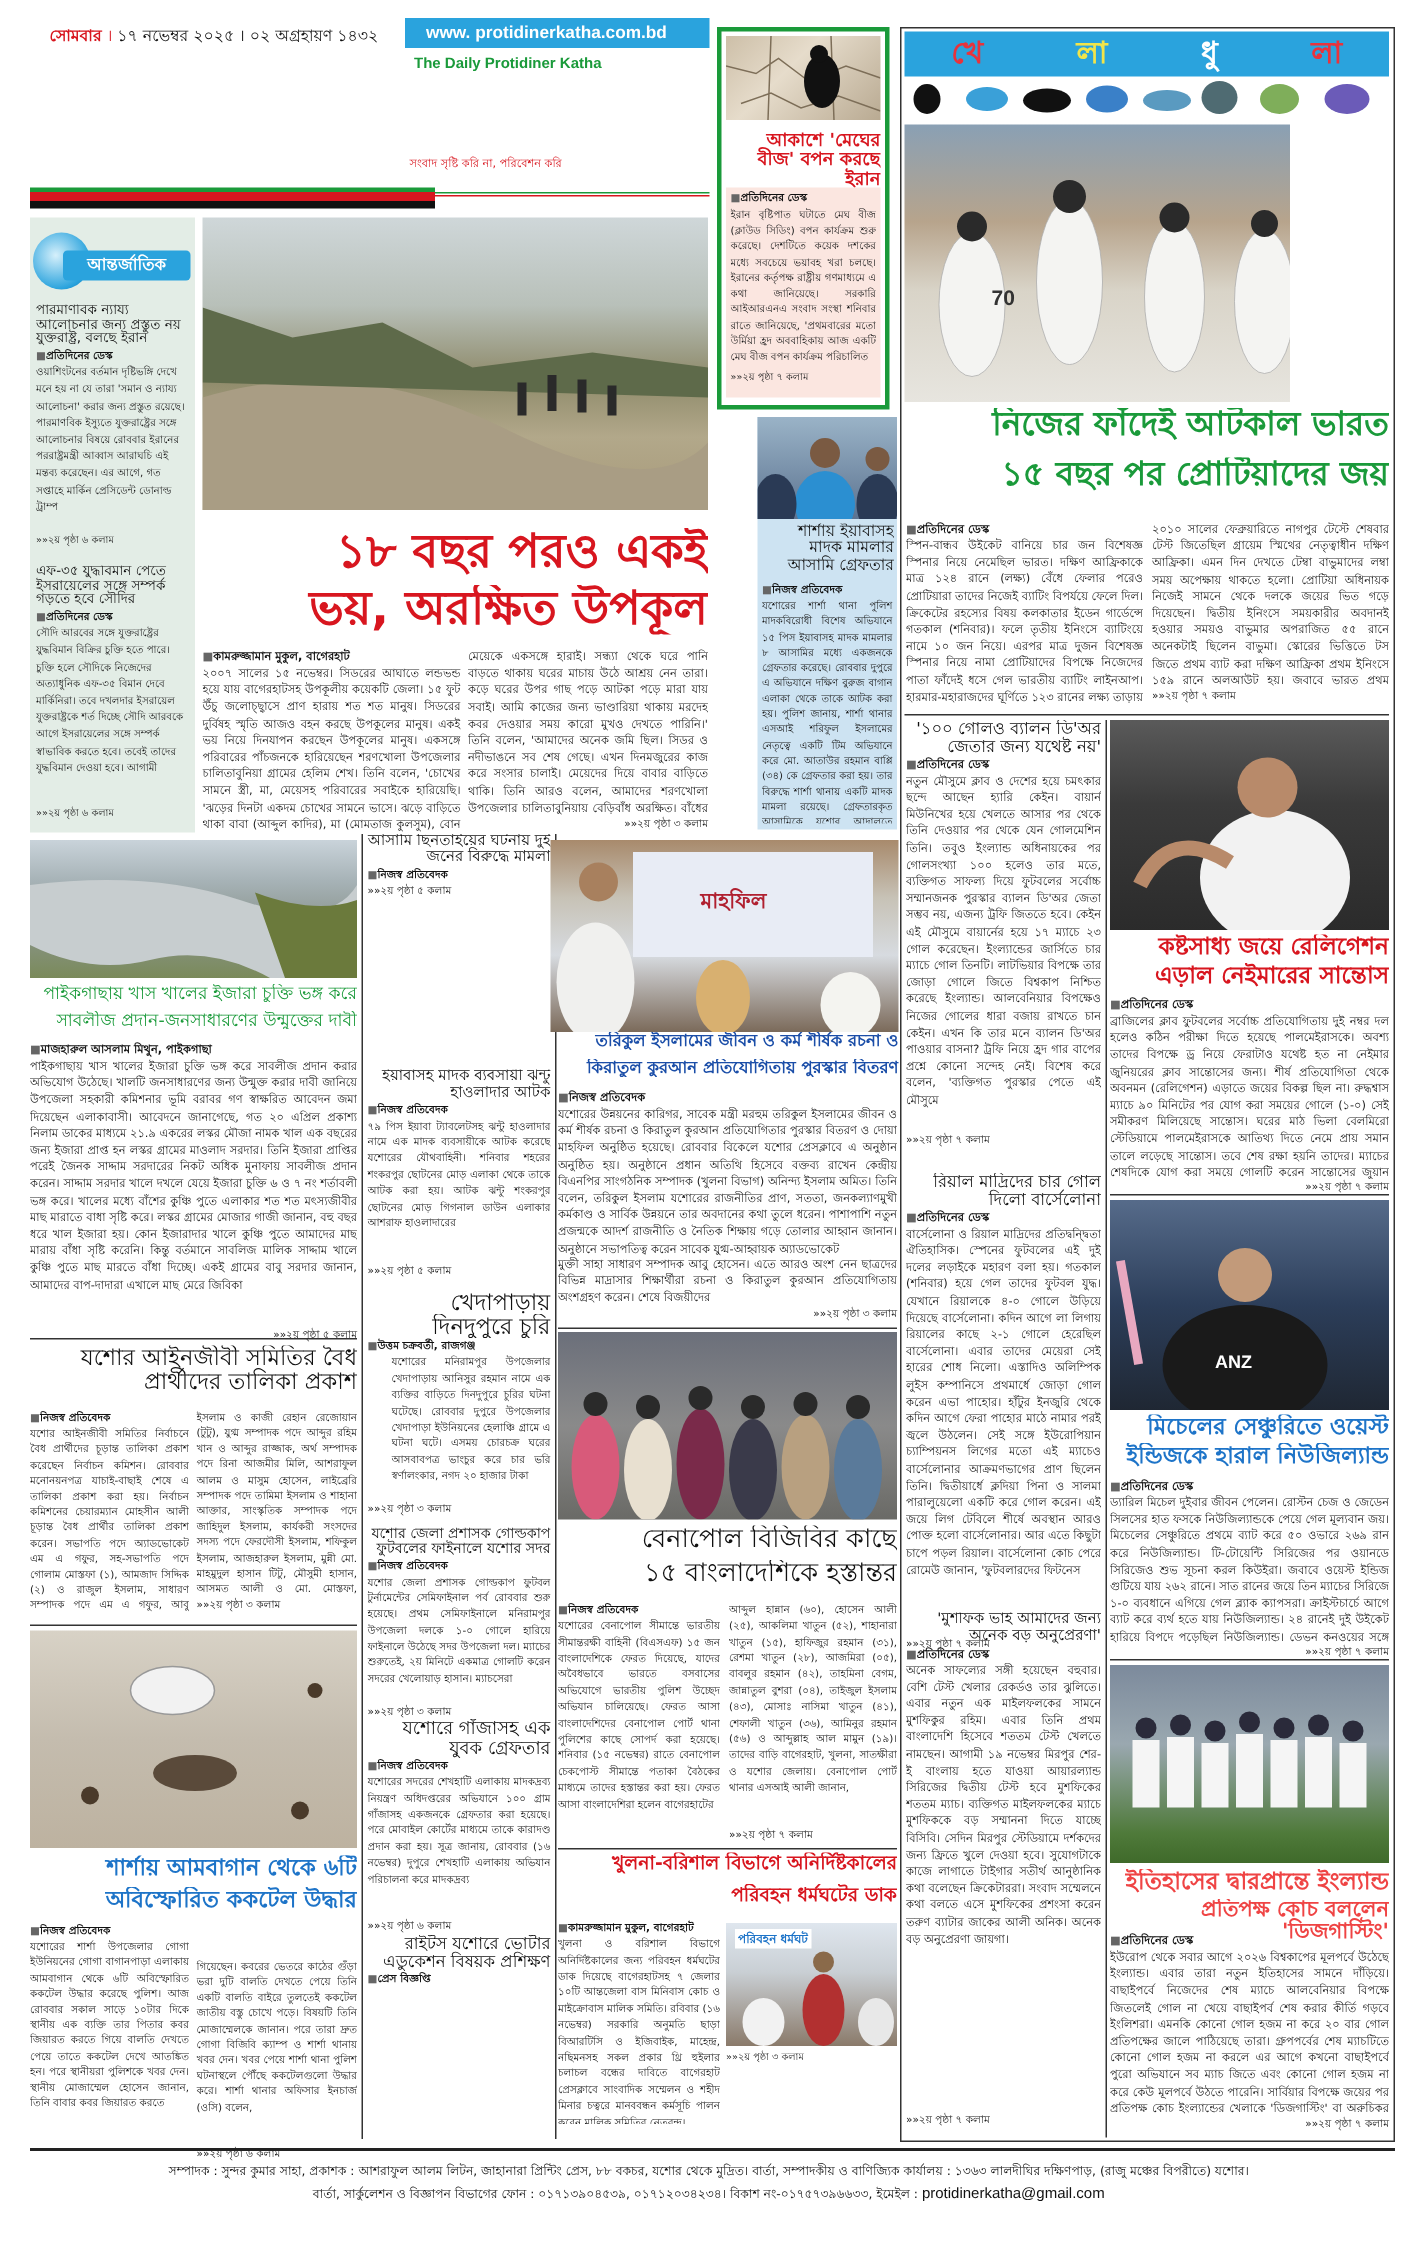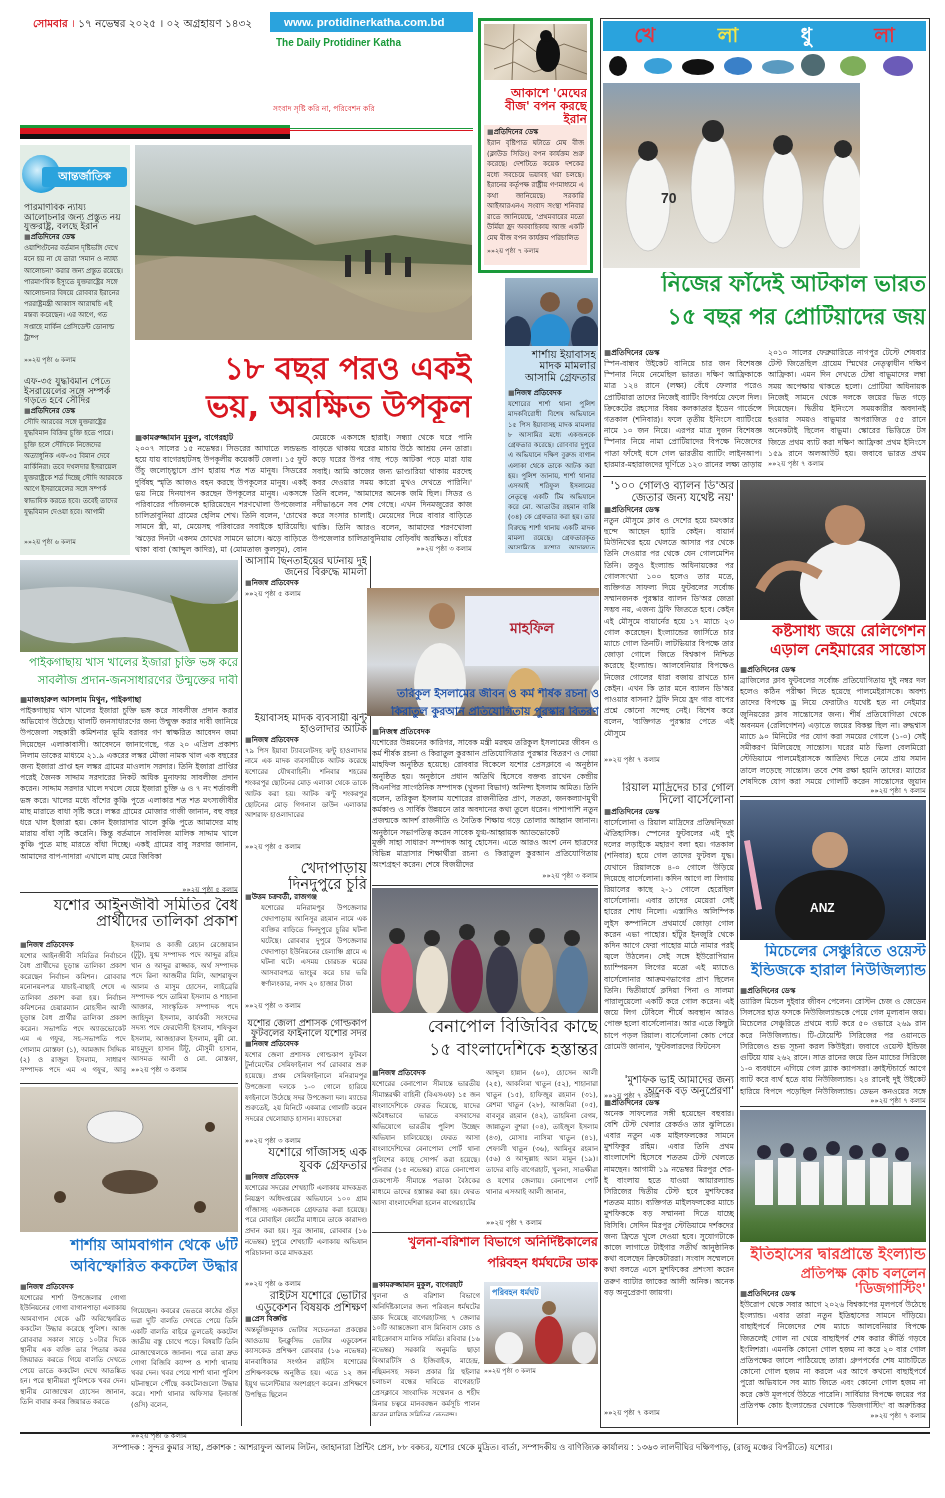--- a/index.html
+++ b/index.html
@@ -322,25 +322,24 @@
 </div>
 <div class="abs" style="left:245px;top:1146px;width:122px;">
   <div class="hl black" style="font-size:12px;font-weight:normal;">যশোরে গাঁজাসহ এক যুবক গ্রেফতার</div>
   <div class="by" style="font-size:7px;">নিজস্ব প্রতিবেদক</div>
   <div class="txt" style="font-size:6.9px;line-height:10.8px;height:96px;">যশোরের সদরের শেখহাটি এলাকায় মাদকদ্রব্য নিয়ন্ত্রণ অধিদপ্তরের অভিযানে ১০০ গ্রাম গাঁজাসহ একজনকে গ্রেফতার করা হয়েছে। পরে মোবাইল কোর্টের মাধ্যমে তাকে কারাদণ্ড প্রদান করা হয়। সূত্র জানায়, রোববার (১৬ নভেম্বর) দুপুরে শেখহাটি এলাকায় অভিযান পরিচালনা করে মাদকদ্রব্য</div>
   <div class="cont">২য় পৃষ্ঠা ৬ কলাম</div>
 </div>
 <div class="abs" style="left:245px;top:1290px;width:122px;">
   <div class="hl black" style="font-size:11px;font-weight:normal;">রাইটস যশোরে ভোটার এডুকেশন বিষয়ক প্রশিক্ষণ</div>
   <div class="by" style="font-size:7px;">প্রেস বিজ্ঞপ্তি</div>
-  <div class="txt" style="font-size:6.9px;line-height:10.8px;height:96px;">অন্তর্ভুক্তিমূলক ভোটার সচেতনতা প্রকল্পের আওতায় ইনক্লুসিভ ভোটার এডুকেশন ক্যাসকেড প্রশিক্ষণ রোববার (১৬ নভেম্বর) মানবাধিকার সংগঠন রাইটস যশোরের প্রশিক্ষণকক্ষে অনুষ্ঠিত হয়। এতে ১২ জন ইয়ুথ ভলেন্টিয়ার অংশগ্রহণ করেন। প্রশিক্ষণে উপস্থিত ছিলেন</div>
 </div>
 <div class="vline" style="left:370px;top:556px;height:870px;"></div>
 
-<div class="abs photo" style="left:367px;top:588px;width:232px;height:128px;background:linear-gradient(180deg,#a88a6c 0%,#c7c2b6 30%,#d7dbe0 60%,#7b6a5a 100%);padding-left:43px;">
+<div class="abs photo" style="left:367px;top:560px;width:232px;height:128px;background:linear-gradient(180deg,#a88a6c 0%,#c7c2b6 30%,#d7dbe0 60%,#7b6a5a 100%);">
   <svg width="232" height="128">
       <rect x="55" y="8" width="160" height="70" fill="#e8ecf5"></rect>
       <text x="100" y="45" font-size="14" fill="#b02030" font-weight="bold" font-family="DejaVu Sans, sans-serif">মাহফিল</text>
       <ellipse cx="30" cy="95" rx="26" ry="40" fill="#f0f0ee"></ellipse>
       <circle cx="32" cy="28" r="13" fill="#a8805e"></circle>
       <ellipse cx="115" cy="105" rx="18" ry="25" fill="#d8b070"></ellipse>
       <ellipse cx="200" cy="110" rx="20" ry="22" fill="#f4f4f0"></ellipse>
     </svg>
 </div>
 <div class="abs hl blue" style="left:367px;top:688px;width:232px;font-size:11px;color:#1b4ea8;">তরিকুল ইসলামের জীবন ও কর্ম শীর্ষক রচনা ও</div>
@@ -400,13 +399,16 @@
       <ellipse cx="100" cy="66" rx="12" ry="16" fill="#e8e8e8"></ellipse>
     </svg>
 </div>
 <div class="abs" style="left:484px;top:1366px;width:114px;">
   <div class="cont" style="font-size:6.5px;">২য় পৃষ্ঠা ৩ কলাম</div>
 </div>
 
 <div class="hline" style="left:20px;top:1432px;width:910px;height:2px;background:#222;"></div>
 <div class="abs" style="left:10px;top:1440px;width:925px;text-align:center;font-size:8.2px;line-height:15px;color:#111;">
   <div>সম্পাদক : সুন্দর কুমার সাহা, প্রকাশক : আশরাফুল আলম লিটন, জাহানারা প্রিন্টিং প্রেস, ৮৮ বকচর, যশোর থেকে মুদ্রিত। বার্তা, সম্পাদকীয় ও বাণিজ্যিক কার্যালয় : ১৩৬৩ লালদীঘির দক্ষিণপাড়, (রাজু মঞ্চের বিপরীতে) যশোর।</div>
+  <div>
+    <span>বার্তা, সার্কুলেশন ও বিজ্ঞাপন বিভাগের ফোন : ০১৭১৩৯০৪৫৩৯, ০১৭১২০৩৪২৩৪। বিকাশ নং-০১৭৫৭৩৯৬৬৩৩, ইমেইল : </span><span style="font-family:'Liberation Sans',sans-serif;font-size:10px;">protidinerkatha@gmail.com</span>
+  </div>
 </div>
 
 </body></html>

